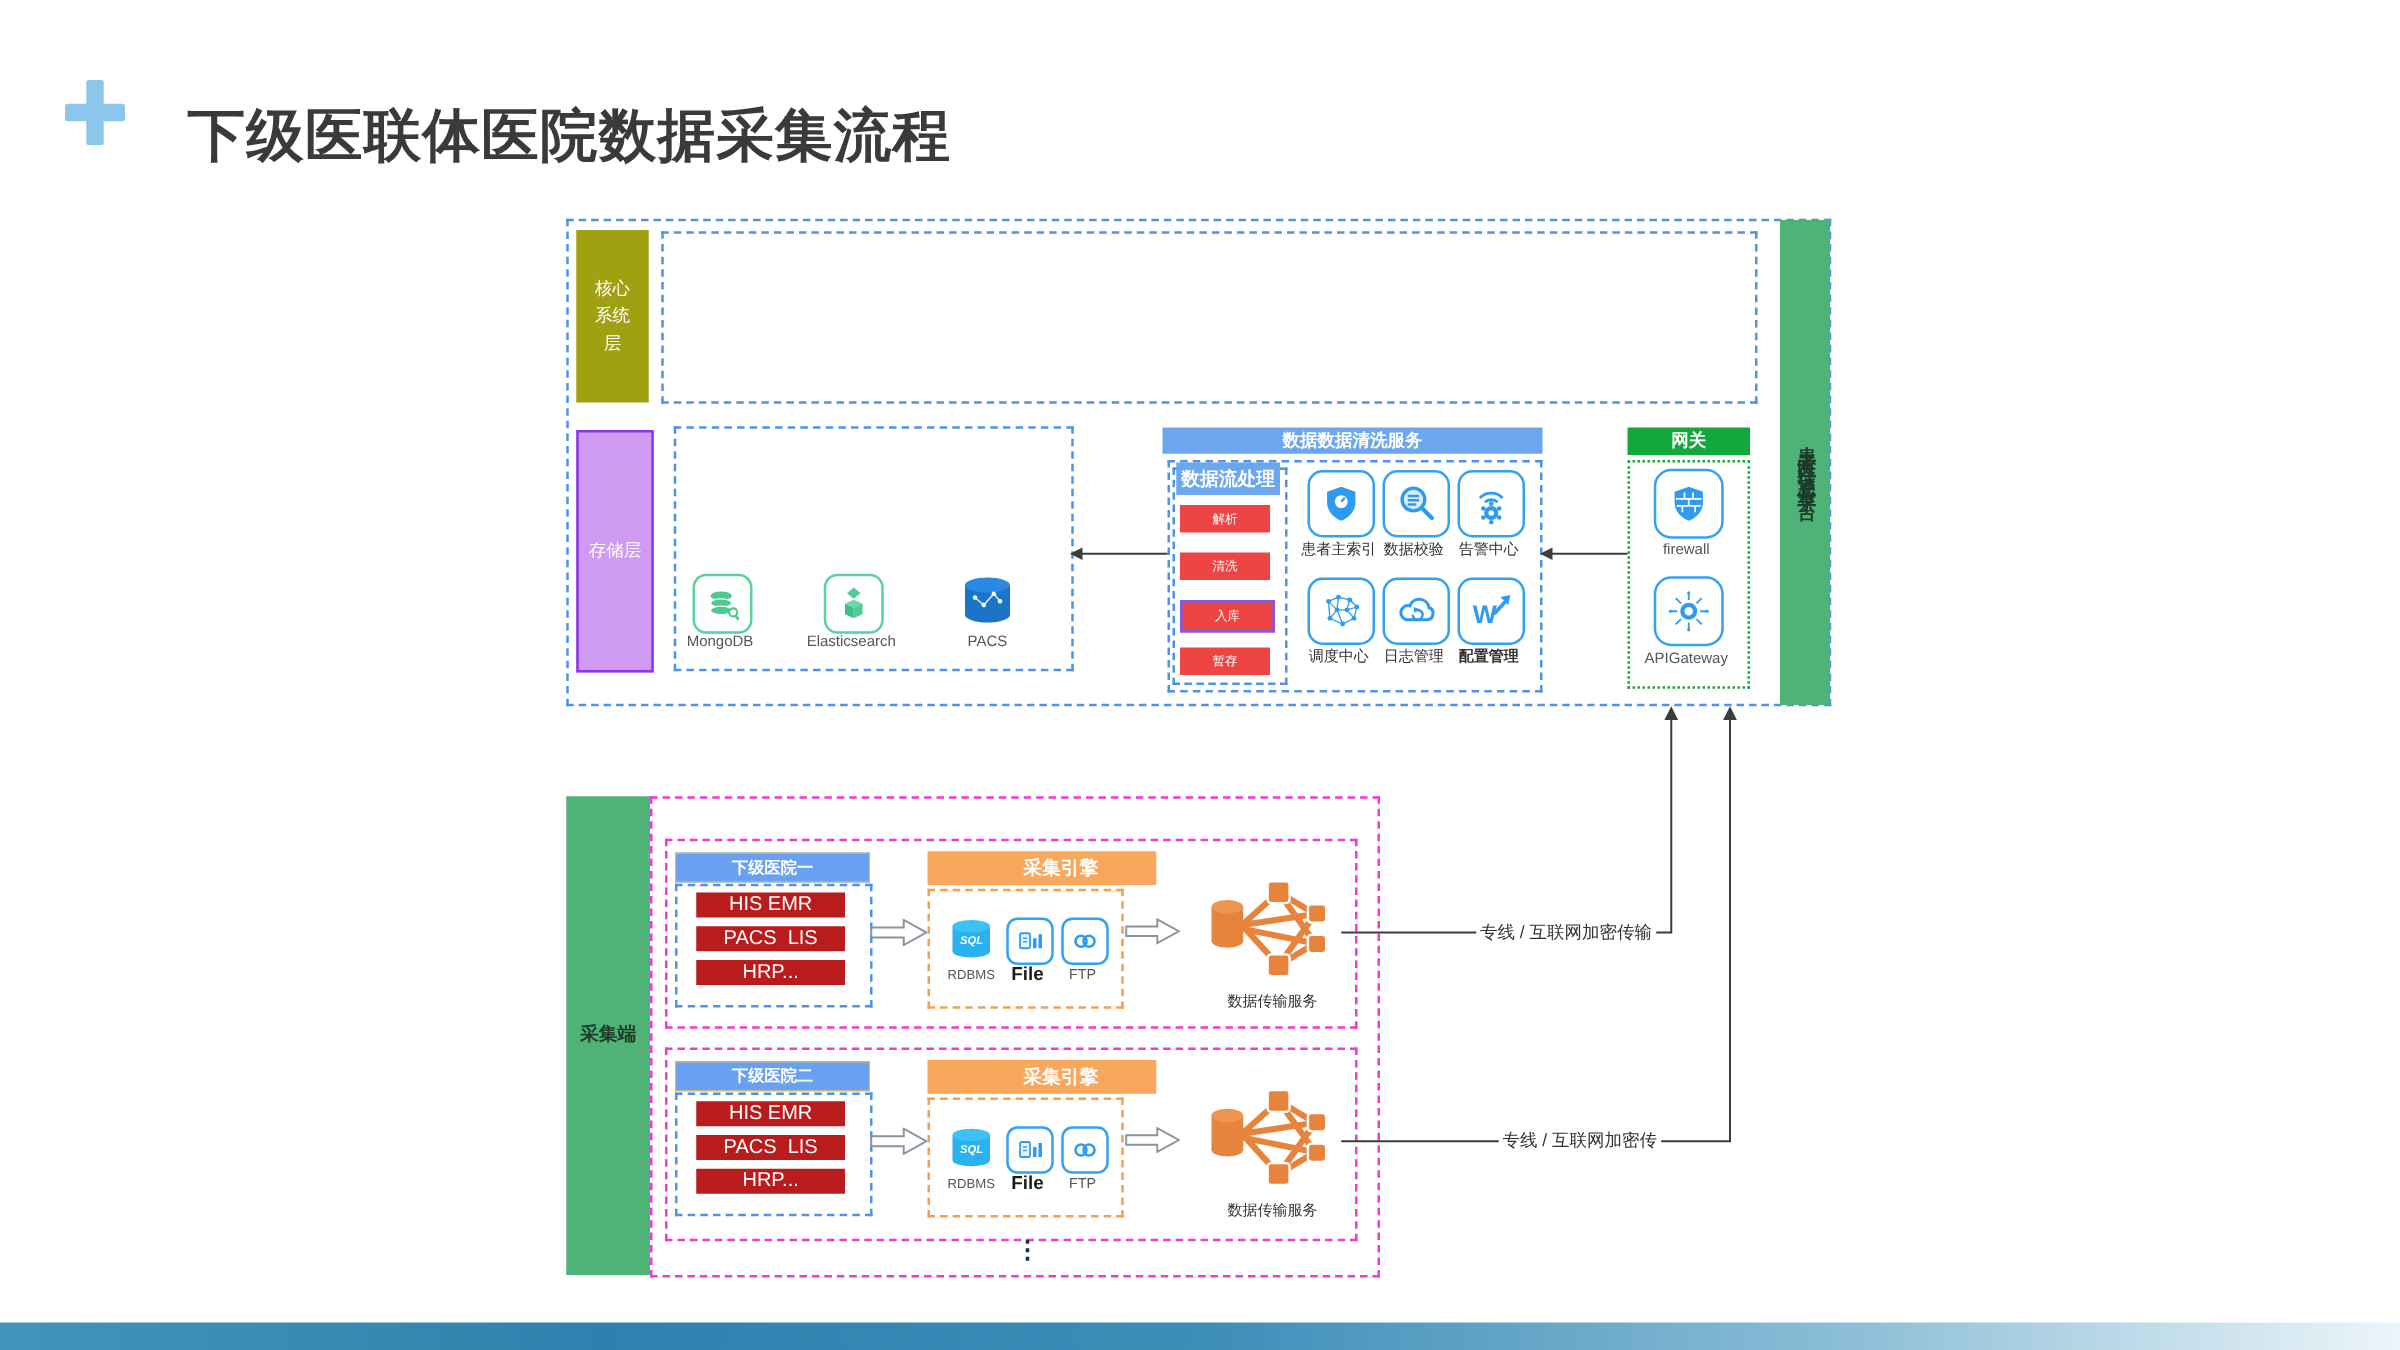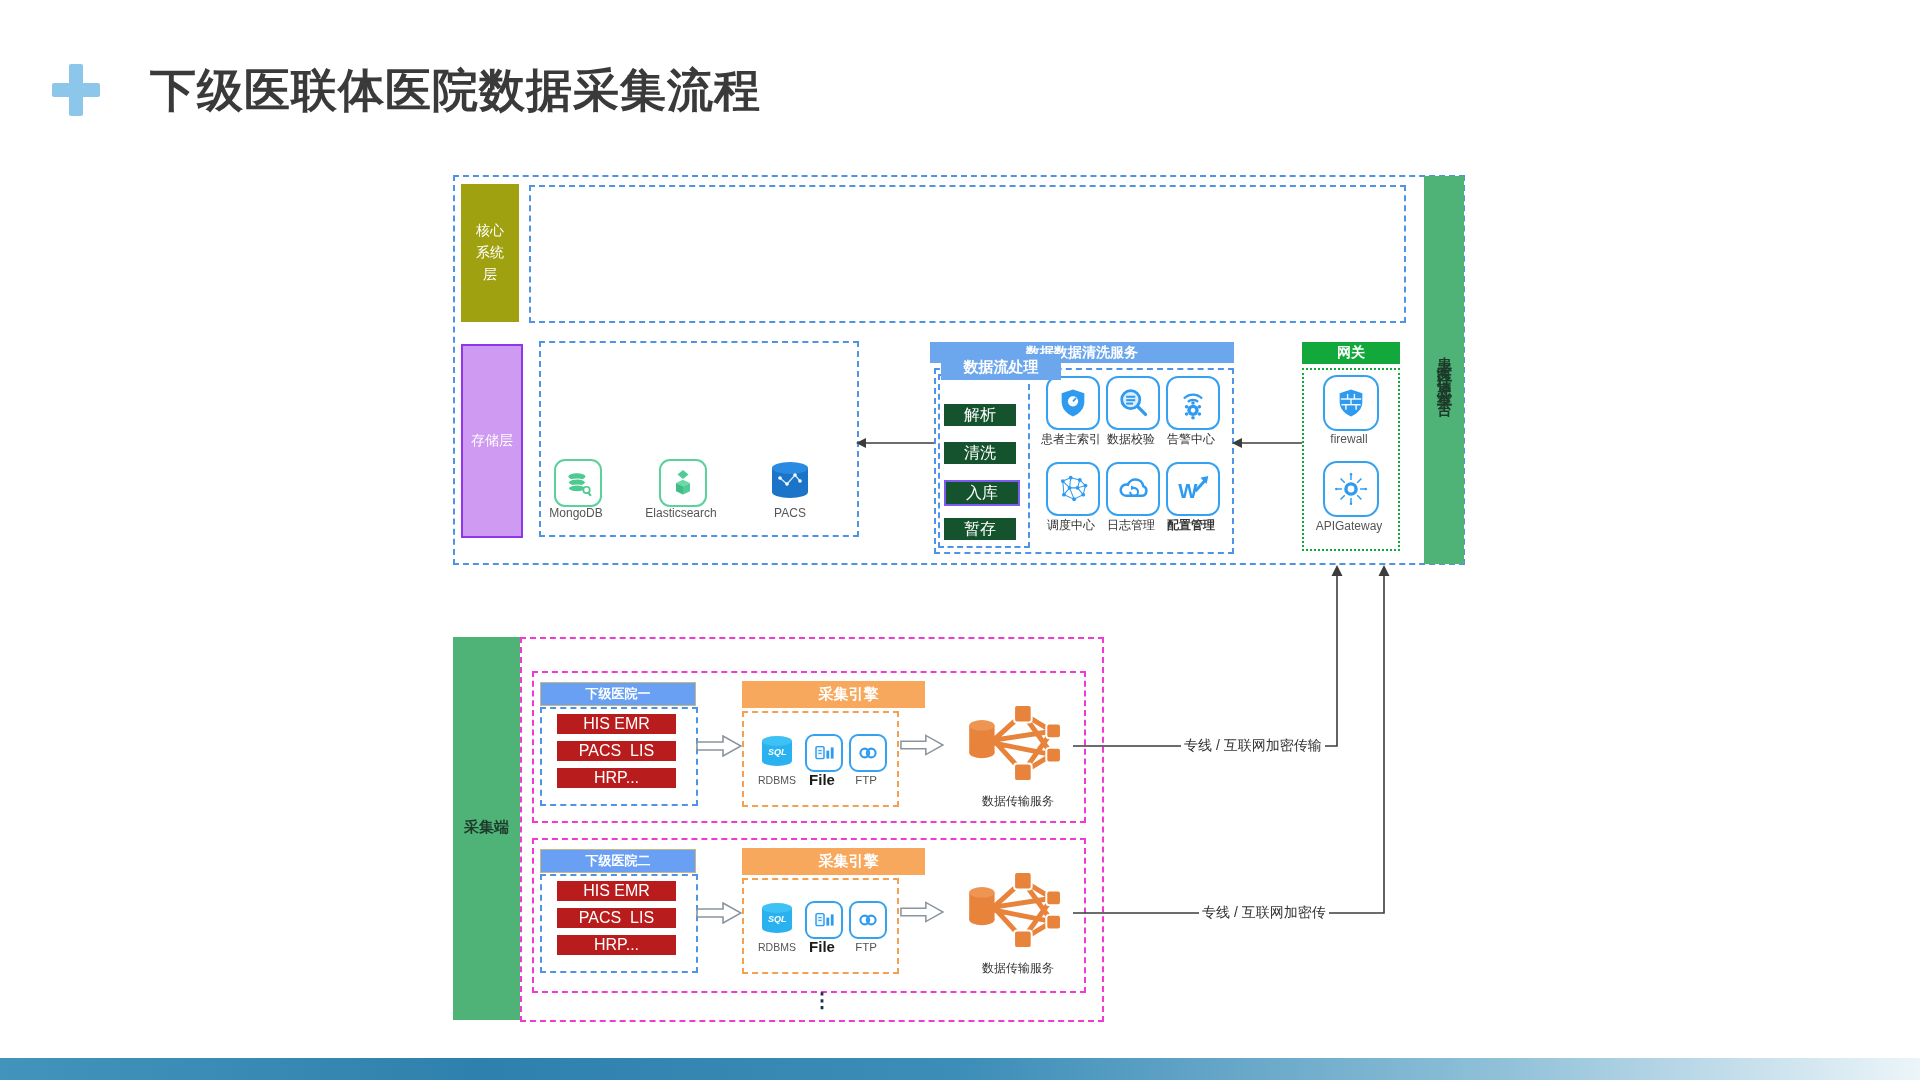--- a/index.html
+++ b/index.html
@@ -10,21 +10,21 @@
   .dash-blue{border:2px dashed #4d94e8;}
   .dash-pink{border:2px dashed #f13ad3;}
   .dash-orange{border:2px dashed #f5a050;}
   .dot-green{border:2px dotted #13a83b;}
   
   .bar-green{background:#4fb377;}
   .hdr-blue{background:#6ca7ed;color:#fff;font-weight:bold;display:flex;align-items:center;justify-content:center;}
   .hdr-green{background:#13a83b;color:#fff;font-weight:bold;display:flex;align-items:center;justify-content:center;}
   .hdr-orange{background:#f7a85c;color:#fff;font-weight:bold;display:flex;align-items:center;justify-content:center;padding-left:30px;}
   .hdr-hosp{background:#69a0f4;border:1px solid #c9b97e;color:#fff;font-weight:bold;display:flex;align-items:center;justify-content:center;}
-  .step{background:#14532d;color:#fff;font-size:16px;display:flex;align-items:center;justify-content:center;}
+  .step{background:#ef4444;color:#fff;font-size:10px;display:flex;align-items:center;justify-content:center;}
   .step.hl{border:2px solid #7a5cf0;}
   .sysbtn{background:#b91c1c;color:#fff;font-size:16px;display:flex;align-items:center;justify-content:center;white-space:pre;}
   .blue-note{color:#4d94e8;font-size:15px;display:flex;align-items:center;justify-content:center;text-align:center;}
   .vtext{writing-mode:vertical-rl;text-orientation:upright;letter-spacing:5px;font-weight:600;color:#1d3b2a;font-size:15px;}
   .tile{border:2px solid #35a1f1;border-radius:12px;display:flex;align-items:center;justify-content:center;background:#fff;}
   .tile-green{border-color:#5bd19c;}
   .iconlab{font-size:12px;color:#333;text-align:center;}
   .iconlab.dim{color:#555;}
   .iconlab.big{font-size:15px;font-weight:600;color:#1c1c1c;}
   .iconlab.bold{font-weight:bold;}
@@ -37,21 +37,21 @@
 </style>
 </head>
 <body>
 
 <div class="canvas">
 
   <div class="abs" style="left:52px;top:64px;width:48px;height:52px;">
     <div class="plusbar abs" style="left:17px;top:0;width:14px;height:52px;"></div>
     <div class="plusbar abs" style="left:0;top:19px;width:48px;height:14px;"></div>
   </div>
-  <div class="abs title" style="left:150px;top:60px;">下级医联体医院数据采集流程</div>
+  <div class="abs title" style="left:150px;top:78px;">下级医联体医院数据采集流程</div>
 
   <svg class="connectors abs" style="left:0;top:0;" width="1920" height="1080" viewBox="0 0 1920 1080">
     <g stroke="#3c3c3c" stroke-width="1.6" fill="none">
       <path d="M1302 443 H1240"></path>
       <path d="M934 443 H864"></path>
       <path d="M1073 746 H1337 V575"></path>
       <path d="M1073 913 H1384 V575"></path>
     </g>
     <g fill="#3c3c3c" stroke="none">
       <polygon points="1232,443 1242,438 1242,448"></polygon>
@@ -113,21 +113,21 @@
           <circle cx="33" cy="23" r="1.8"></circle>
       </g>
     </svg>
   </div>
   <div class="abs iconlab dim" style="left:740px;top:506px;width:100px;">PACS</div>
 
   <div class="abs hdr-blue" style="left:930px;top:342px;width:304px;height:21px;font-size:14px;">数据数据清洗服务</div>
   <div class="abs dash-blue" style="left:934px;top:368px;width:296px;height:182px;"></div>
 
   <div class="abs dash-blue" style="left:938px;top:374px;width:88px;height:170px;"></div>
-  <div class="abs hdr-blue" style="left:941px;top:354px;width:120px;height:26px;font-size:15px;z-index:3;">数据流处理</div>
+  <div class="abs hdr-blue" style="left:941px;top:370px;width:83px;height:26px;font-size:15px;z-index:3;">数据流处理</div>
   <div class="abs step" style="left:944px;top:404px;width:72px;height:22px;">解析</div>
   <div class="abs step" style="left:944px;top:442px;width:72px;height:22px;">清洗</div>
   <div class="abs step hl" style="left:944px;top:480px;width:72px;height:22px;">入库</div>
   <div class="abs step" style="left:944px;top:518px;width:72px;height:22px;">暂存</div>
 
   <div class="abs tile" style="left:1046px;top:376px;width:50px;height:50px;">
     <svg width="34" height="34" viewBox="0 0 30 30">
       <path d="M15 3 L25 6.5 V14 C25 20 21 24.5 15 27 C9 24.5 5 20 5 14 V6.5 Z" fill="#2f9bf0"></path>
       <circle cx="15" cy="13.5" r="4.5" fill="#fff"></circle>
       <line x1="15" y1="13.5" x2="17.6" y2="10.8" stroke="#2f9bf0" stroke-width="1.6"></line>

